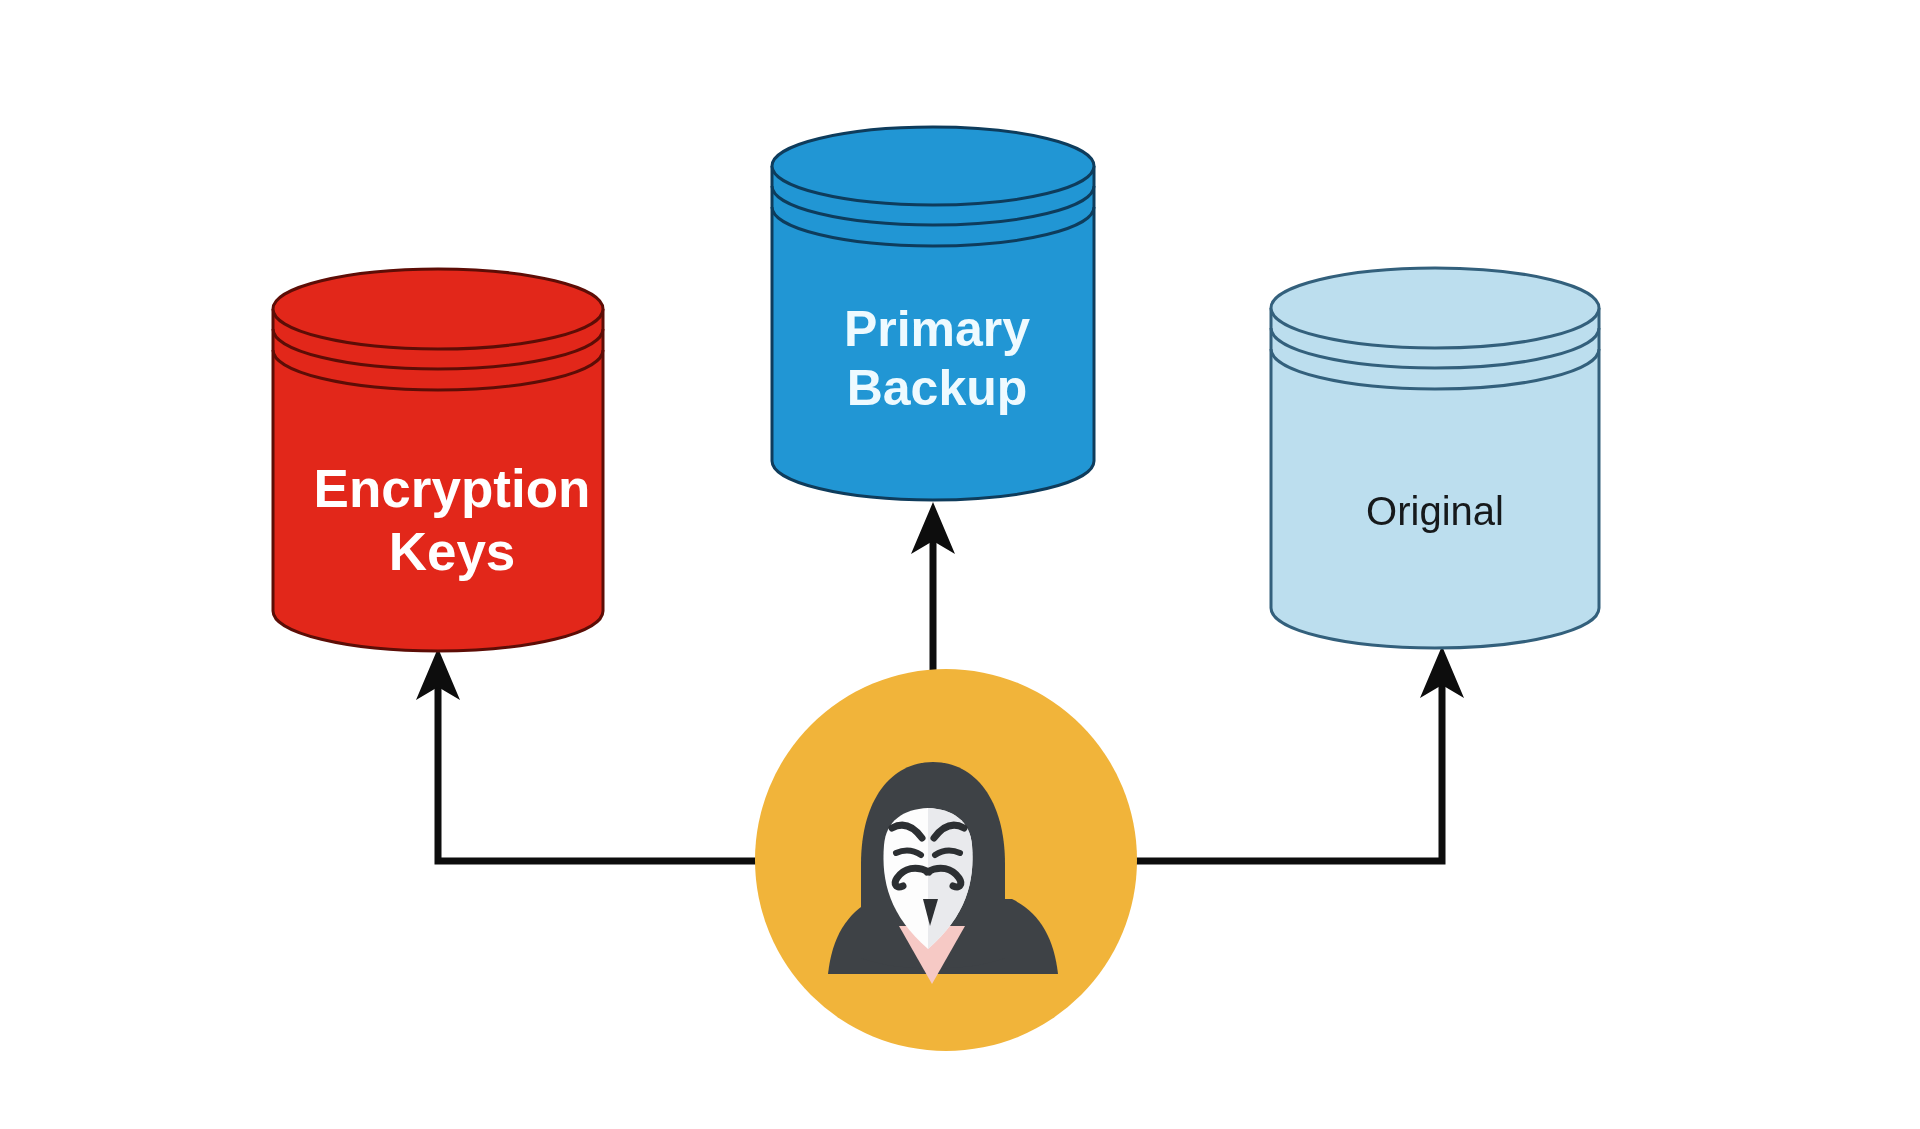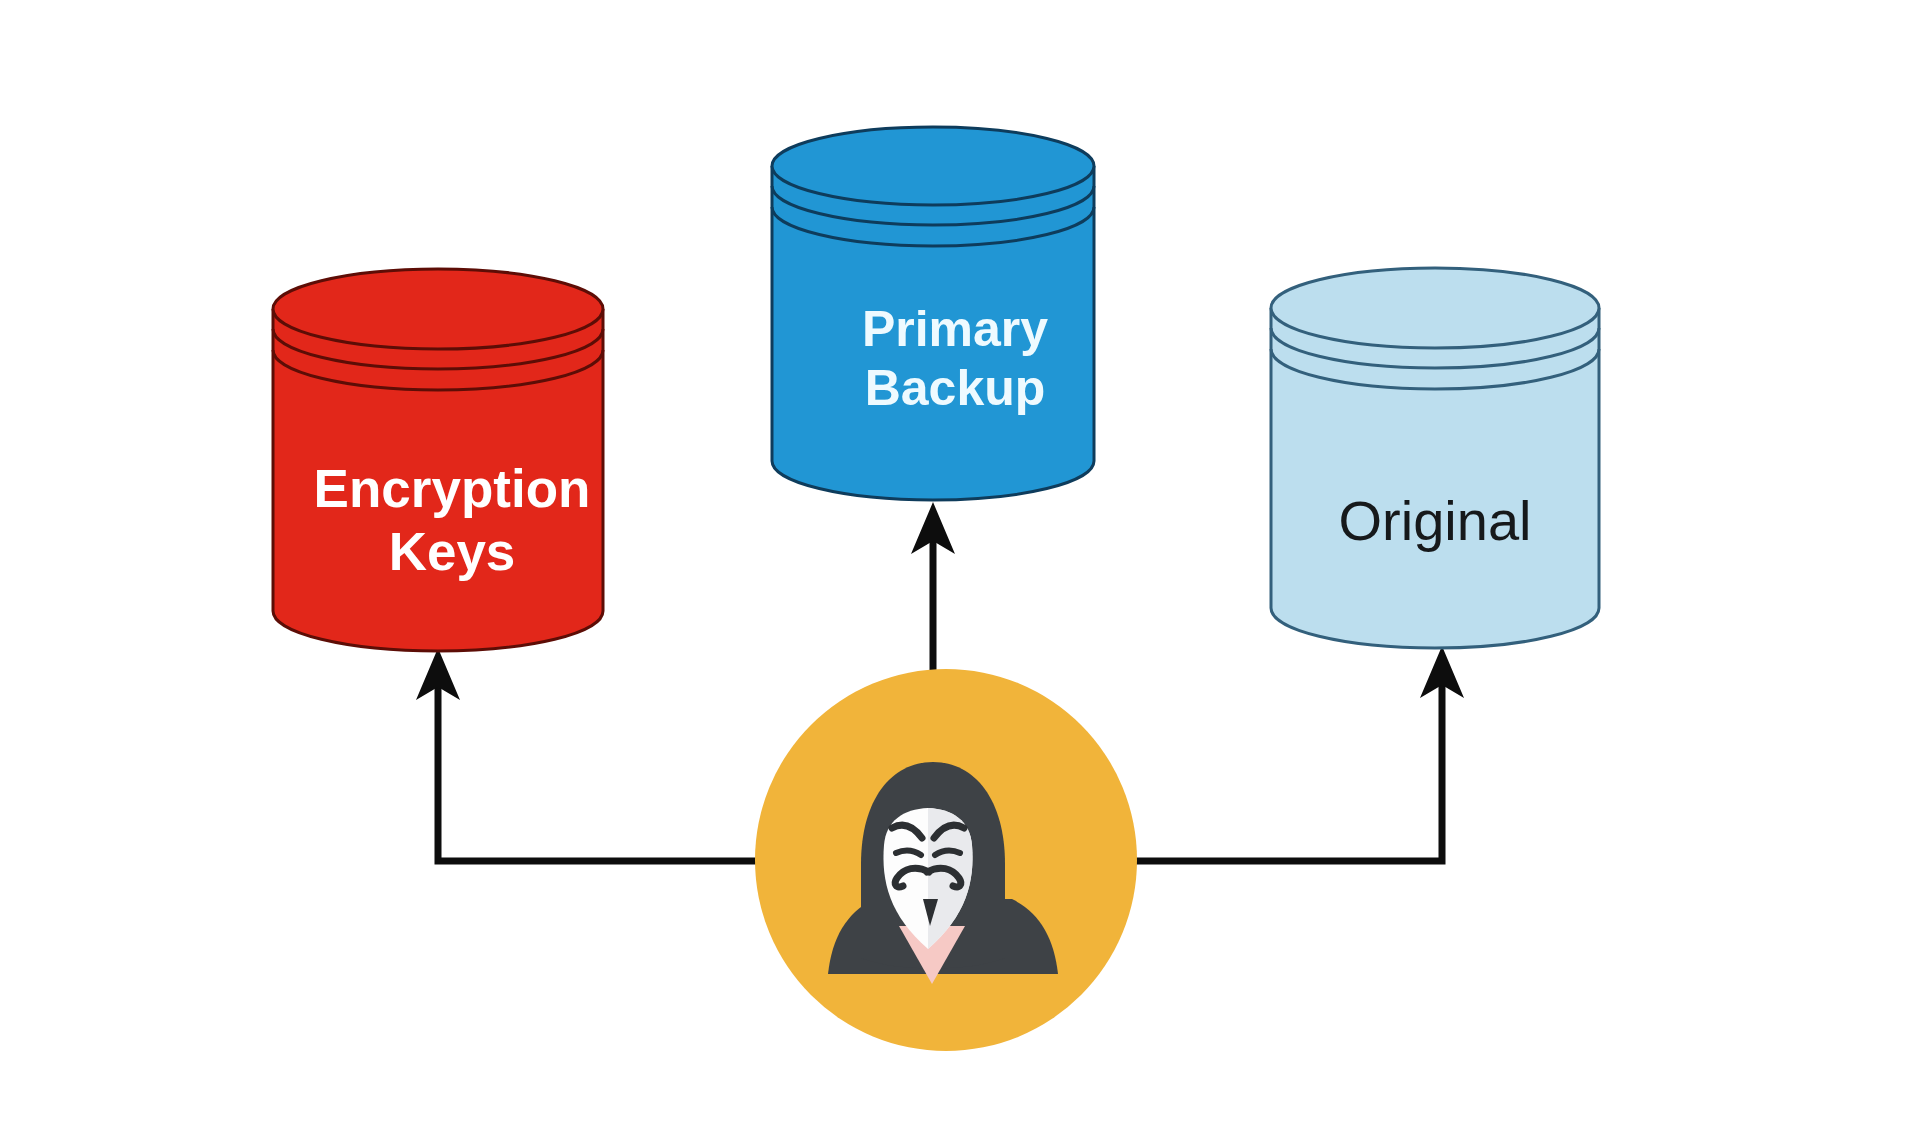--- a/index.html
+++ b/index.html
@@ -17,26 +17,26 @@
     font-weight:bold;
     line-height:1.18;
     letter-spacing:0;
     user-select:none;
   }
   .label-encryption{
     left:272px;top:458px;width:360px;
     font-size:53px;color:#ffffff;
   }
   .label-primary{
-    left:785px;top:300px;width:340px;
+    left:767px;top:300px;width:340px;
     font-size:50px;color:#eefaff;
   }
   .label-original{
     left:1265px;top:488px;width:340px;
-    font-size:56px;color:#16191b;
+    font-size:40px;color:#16191b;
     font-weight:400;
   }
 </style>
 </head>
 <body>
 
 <div class="canvas">
 
   <svg class="art" width="1920" height="1129" viewBox="0 0 1920 1129">
 

